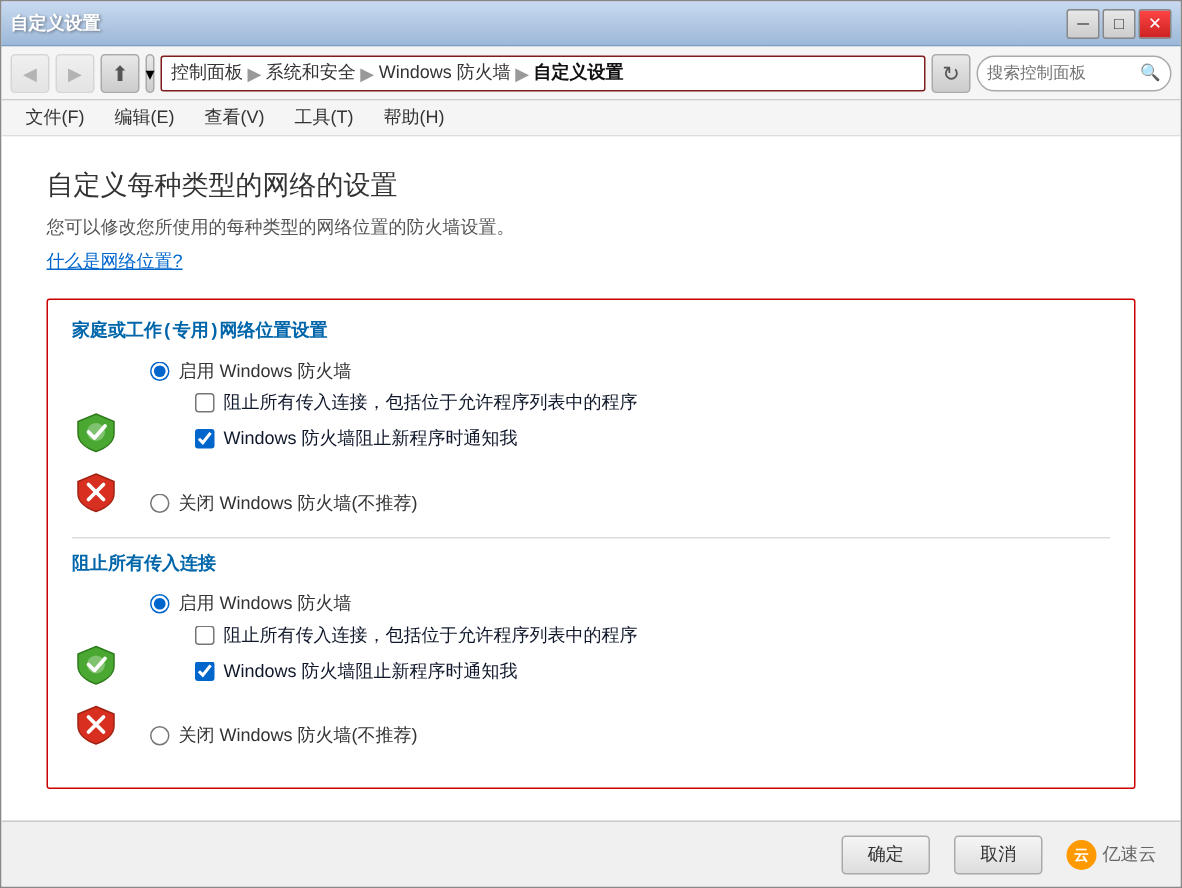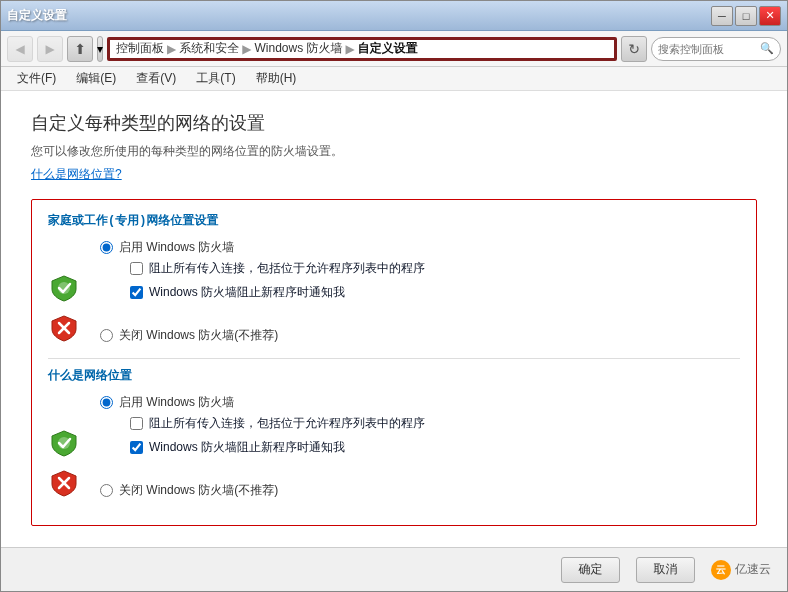--- a/index.html
+++ b/index.html
@@ -80,21 +80,21 @@
       align-items: center;
       justify-content: center;
       cursor: pointer;
       font-size: 12px;
       color: #555;
     }
     .nav-btn.disabled { opacity: 0.4; cursor: default; }
     .address-path {
       flex: 1;
       height: 24px;
-      border: 3px solid #7f1d1d;
+      border: 1px solid #7f1d1d;
       background: #fff;
       display: flex;
       align-items: center;
       padding: 0 6px;
       font-size: 12px;
       color: #333;
       border-radius: 2px;
     }
     .address-path .path-item {
       color: #333;
@@ -419,21 +419,21 @@
           <div class="radio-option">
             <input type="radio" name="private" id="private-off" style="">
             <label for="private-off">关闭 Windows 防火墙(不推荐)</label>
           </div>
         </div>
       </div>
 
       <hr class="divider">
 
       <div class="section-block">
-        <div class="section-title">什么是网络位置</div>
+        <div class="section-title">阻止所有传入连接</div>
 
         <div class="main-option-row">
 
           <div class="shield-icon-container">
             <svg viewBox="0 0 28 28" width="28" height="28">
               <path d="M14 2 L26 7 L26 15 C26 21 20 25 14 27 C8 25 2 21 2 15 L2 7 Z" fill="#4aa832" stroke="#2d7a1a" stroke-width="1"></path>
               <circle cx="14" cy="14" r="6" fill="white" opacity="0.3"></circle>
               <polyline points="9,14 13,18 20,10" stroke="white" stroke-width="2.5" fill="none" stroke-linecap="round" stroke-linejoin="round"></polyline>
             </svg>
           </div>

